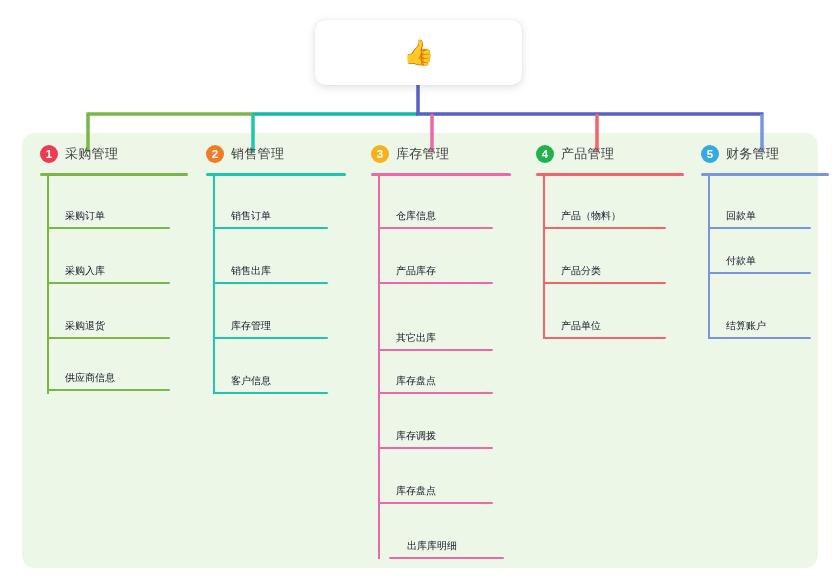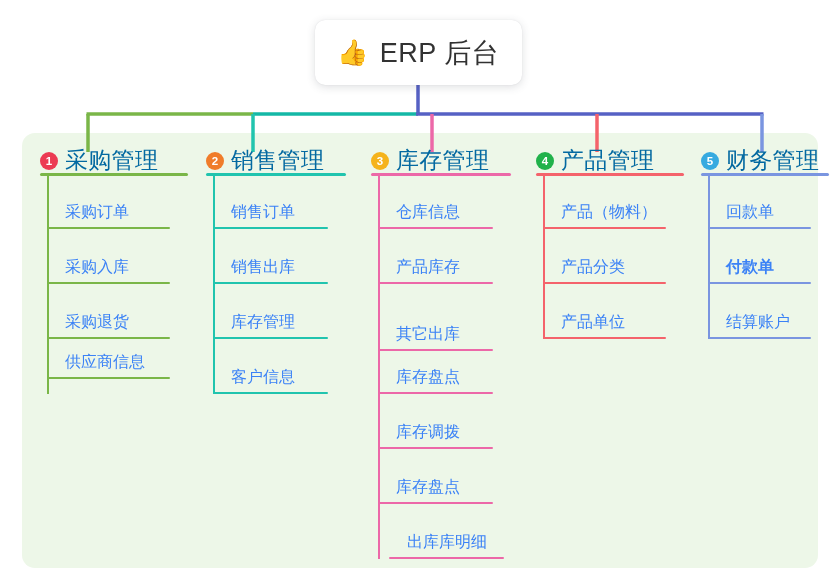--- a/index.html
+++ b/index.html
@@ -50,36 +50,36 @@
     position:absolute; top:12px; left:0;
     display:flex; align-items:center; gap:7px;
     white-space:nowrap;
   }
   .badge{
     width:18px;height:18px;border-radius:50%;
     color:#fff;font-size:11.5px;line-height:18px;
     text-align:center;font-weight:600;
     flex:0 0 auto;
   }
-  .branch-title{font-size:23px;color:#0369a1;letter-spacing:.3px;}
+  .branch-title{font-size:13px;color:#404040;letter-spacing:.3px;}
   .head-rule{
     position:absolute; left:0; top:40px;
     height:3px; border-radius:2px;
   }
   .spine{
     position:absolute; left:7px; top:42px;
     width:2px;
   }
   .leaf{
     position:absolute; left:7px;
     height:34px;
   }
   .leaf-label{
     position:absolute; left:18px; bottom:6px;
-    font-size:16px; color:#3b82f6; white-space:nowrap;
+    font-size:10px; color:#0f172a; white-space:nowrap;
   }
   .leaf-rule{
     position:absolute; left:0; bottom:0;
     height:2px; border-radius:1px;
   }
 </style>
 </head>
 <body>
 
 <div id="stage">
@@ -94,21 +94,20 @@
       <line x1="88" y1="114" x2="88" y2="152" stroke="#7ab648" stroke-width="3.5" stroke-linecap="butt"></line>
       <line x1="253" y1="114" x2="253" y2="152" stroke="#21c4ae" stroke-width="3.5" stroke-linecap="butt"></line>
       <line x1="432" y1="114" x2="432" y2="152" stroke="#ec68a8" stroke-width="3.5" stroke-linecap="butt"></line>
       <line x1="597" y1="114" x2="597" y2="152" stroke="#f4636b" stroke-width="3.5" stroke-linecap="butt"></line>
       <line x1="762" y1="114" x2="762" y2="152" stroke="#7a95e0" stroke-width="3.5" stroke-linecap="butt"></line>
     </svg>
 
   <div class="root-node">
     <div class="root-inner">
       <span class="root-emoji">👍</span>
-      <span class="root-title">ERP 后台</span>
     </div>
   </div>
 
   <div id="branches">
       <div class="branch" style="left: 40px; top: 133px; width: 148px;">
         <div class="branch-head">
           <span class="badge" style="background: rgb(236, 59, 83);">1</span>
           <span class="branch-title">采购管理</span>
         </div>
         <div class="head-rule" style="width: 148px; background: rgb(122, 182, 72);"></div>
@@ -118,21 +117,21 @@
           <div class="leaf-rule" style="width: 123px; background: rgb(122, 182, 72);"></div>
         </div>
         <div class="leaf" style="top: 117px; width: 123px;">
           <span class="leaf-label">采购入库</span>
           <div class="leaf-rule" style="width: 123px; background: rgb(122, 182, 72);"></div>
         </div>
         <div class="leaf" style="top: 172px; width: 123px; text-align: center;">
           <span class="leaf-label">采购退货</span>
           <div class="leaf-rule" style="width: 123px; background: rgb(122, 182, 72);"></div>
         </div>
-        <div class="leaf" style="top: 212px; width: 123px;">
+        <div class="leaf" style="top: 224px; width: 123px;">
           <span class="leaf-label">供应商信息</span>
           <div class="leaf-rule" style="width: 123px; background: rgb(122, 182, 72);"></div>
         </div>
       </div>
       <div class="branch" style="left: 206px; top: 133px; width: 140px;">
         <div class="branch-head">
           <span class="badge" style="background: rgb(240, 124, 42);">2</span>
           <span class="branch-title">销售管理</span>
         </div>
         <div class="head-rule" style="width: 140px; background: rgb(33, 196, 174);"></div>
@@ -214,21 +213,21 @@
         <div class="branch-head">
           <span class="badge" style="background: rgb(54, 170, 224);">5</span>
           <span class="branch-title">财务管理</span>
         </div>
         <div class="head-rule" style="width: 128px; background: rgb(122, 149, 224);"></div>
         <div class="spine" style="height: 164px; background: rgb(122, 149, 224);"></div>
         <div class="leaf" style="top: 62px; width: 103px; text-align: right;">
           <span class="leaf-label">回款单</span>
           <div class="leaf-rule" style="width: 103px; background: rgb(122, 149, 224);"></div>
         </div>
-        <div class="leaf" style="top: 117px; width: 103px; font-weight: bold;">
+        <div class="leaf" style="top: 107px; width: 103px;">
           <span class="leaf-label">付款单</span>
           <div class="leaf-rule" style="width: 103px; background: rgb(122, 149, 224);"></div>
         </div>
         <div class="leaf" style="top: 172px; width: 103px;">
           <span class="leaf-label">结算账户</span>
           <div class="leaf-rule" style="width: 103px; background: rgb(122, 149, 224);"></div>
         </div>
       </div>
     </div>
 

